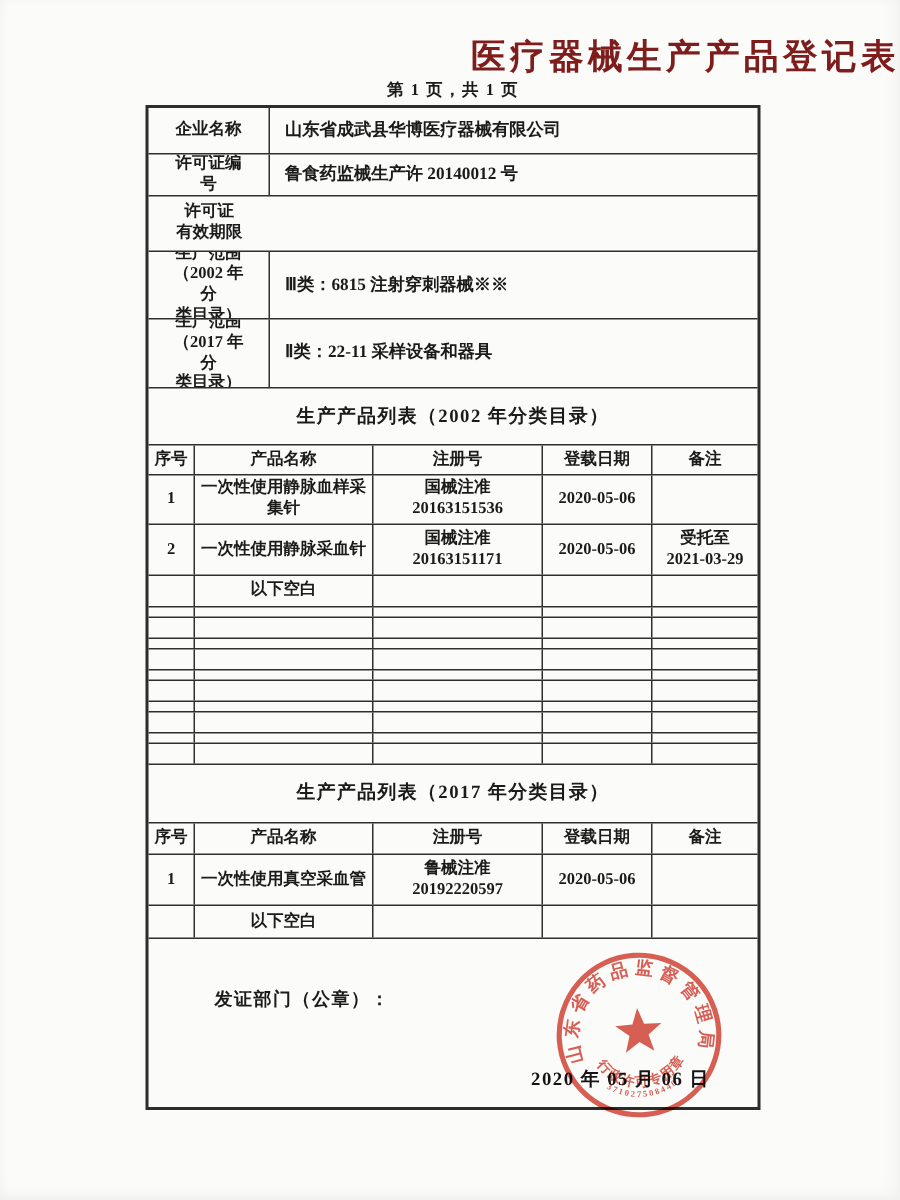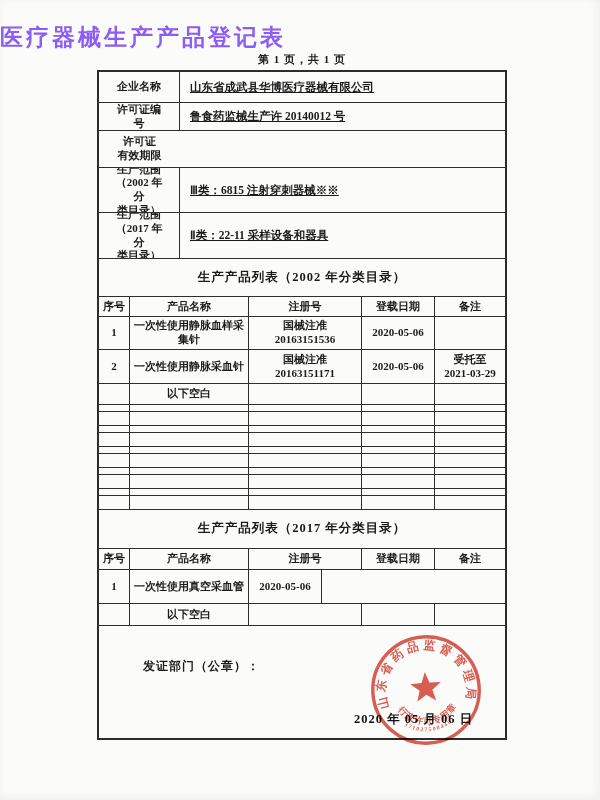--- a/index.html
+++ b/index.html
@@ -10,23 +10,23 @@
     color:#1b1b1b;
     position:relative;
     overflow:hidden;
   }
   .sheet{
     position:absolute;inset:0;
     box-shadow:inset -3px -3px 10px rgba(0,0,0,.045), inset 2px 0 6px rgba(0,0,0,.02);
   }
   .doc-title{
     position:absolute;top:22px;left:0;width:600px;
-    text-align:left;
+    text-align:right;
     font-size:23px;font-weight:700;letter-spacing:3px;
-    color:#8b5cf6;
+    color:#7f1d1d;
   }
   .page-info{
     position:absolute;top:52px;left:97px;width:410px;
     text-align:center;
     font-size:11px;font-weight:700;letter-spacing:1px;
   }
   .form-table{
     position:absolute;left:97px;top:70px;width:410px;
     border:2px solid #2c2c2c;
     box-sizing:border-box;
@@ -44,21 +44,21 @@
     display:flex;align-items:center;justify-content:center;
     text-align:center;
     font-size:11px;font-weight:700;
     line-height:1.25;
     overflow:hidden;
   }
   .cell:last-child{border-right:none;}
   .pre{white-space:pre-line;}
   
   .lbl{width:81px;padding:1px 13px;}
-  .val{flex:1;justify-content:flex-start;text-align:left;padding-left:10px;font-size:11.5px;text-decoration:underline;}
+  .val{flex:1;justify-content:flex-start;text-align:left;padding-left:10px;font-size:11.5px;}
   
   .c1{width:31px;}
   .c2{width:119px;padding:0 2px;}
   .c3{width:113px;padding:0 2px;}
   .c4{width:73px;}
   .c5{flex:1;padding:0 2px;}
   .section .full{flex:1;border-right:none;font-size:12.5px;letter-spacing:1px;}
   .hdr .cell{font-size:11px;}
   .footer{position:relative;display:block;}
   .issuer-label{
@@ -228,20 +228,22 @@
     <div class="row hdr" style="height:21px">
       <div class="cell c1">序号</div>
       <div class="cell c2">产品名称</div>
       <div class="cell c3">注册号</div>
       <div class="cell c4">登载日期</div>
       <div class="cell c5">备注</div>
     </div>
     <div class="row" style="height:34px">
       <div class="cell c1">1</div>
       <div class="cell c2 pre">一次性使用真空采血管</div>
+      <div class="cell c3 pre">鲁械注准
+20192220597</div>
       <div class="cell c4">2020-05-06</div>
       <div class="cell c5"></div>
     </div>
     <div class="row" style="height:22px">
       <div class="cell c1"></div>
       <div class="cell c2">以下空白</div>
       <div class="cell c3"></div>
       <div class="cell c4"></div>
       <div class="cell c5"></div>
     </div>

